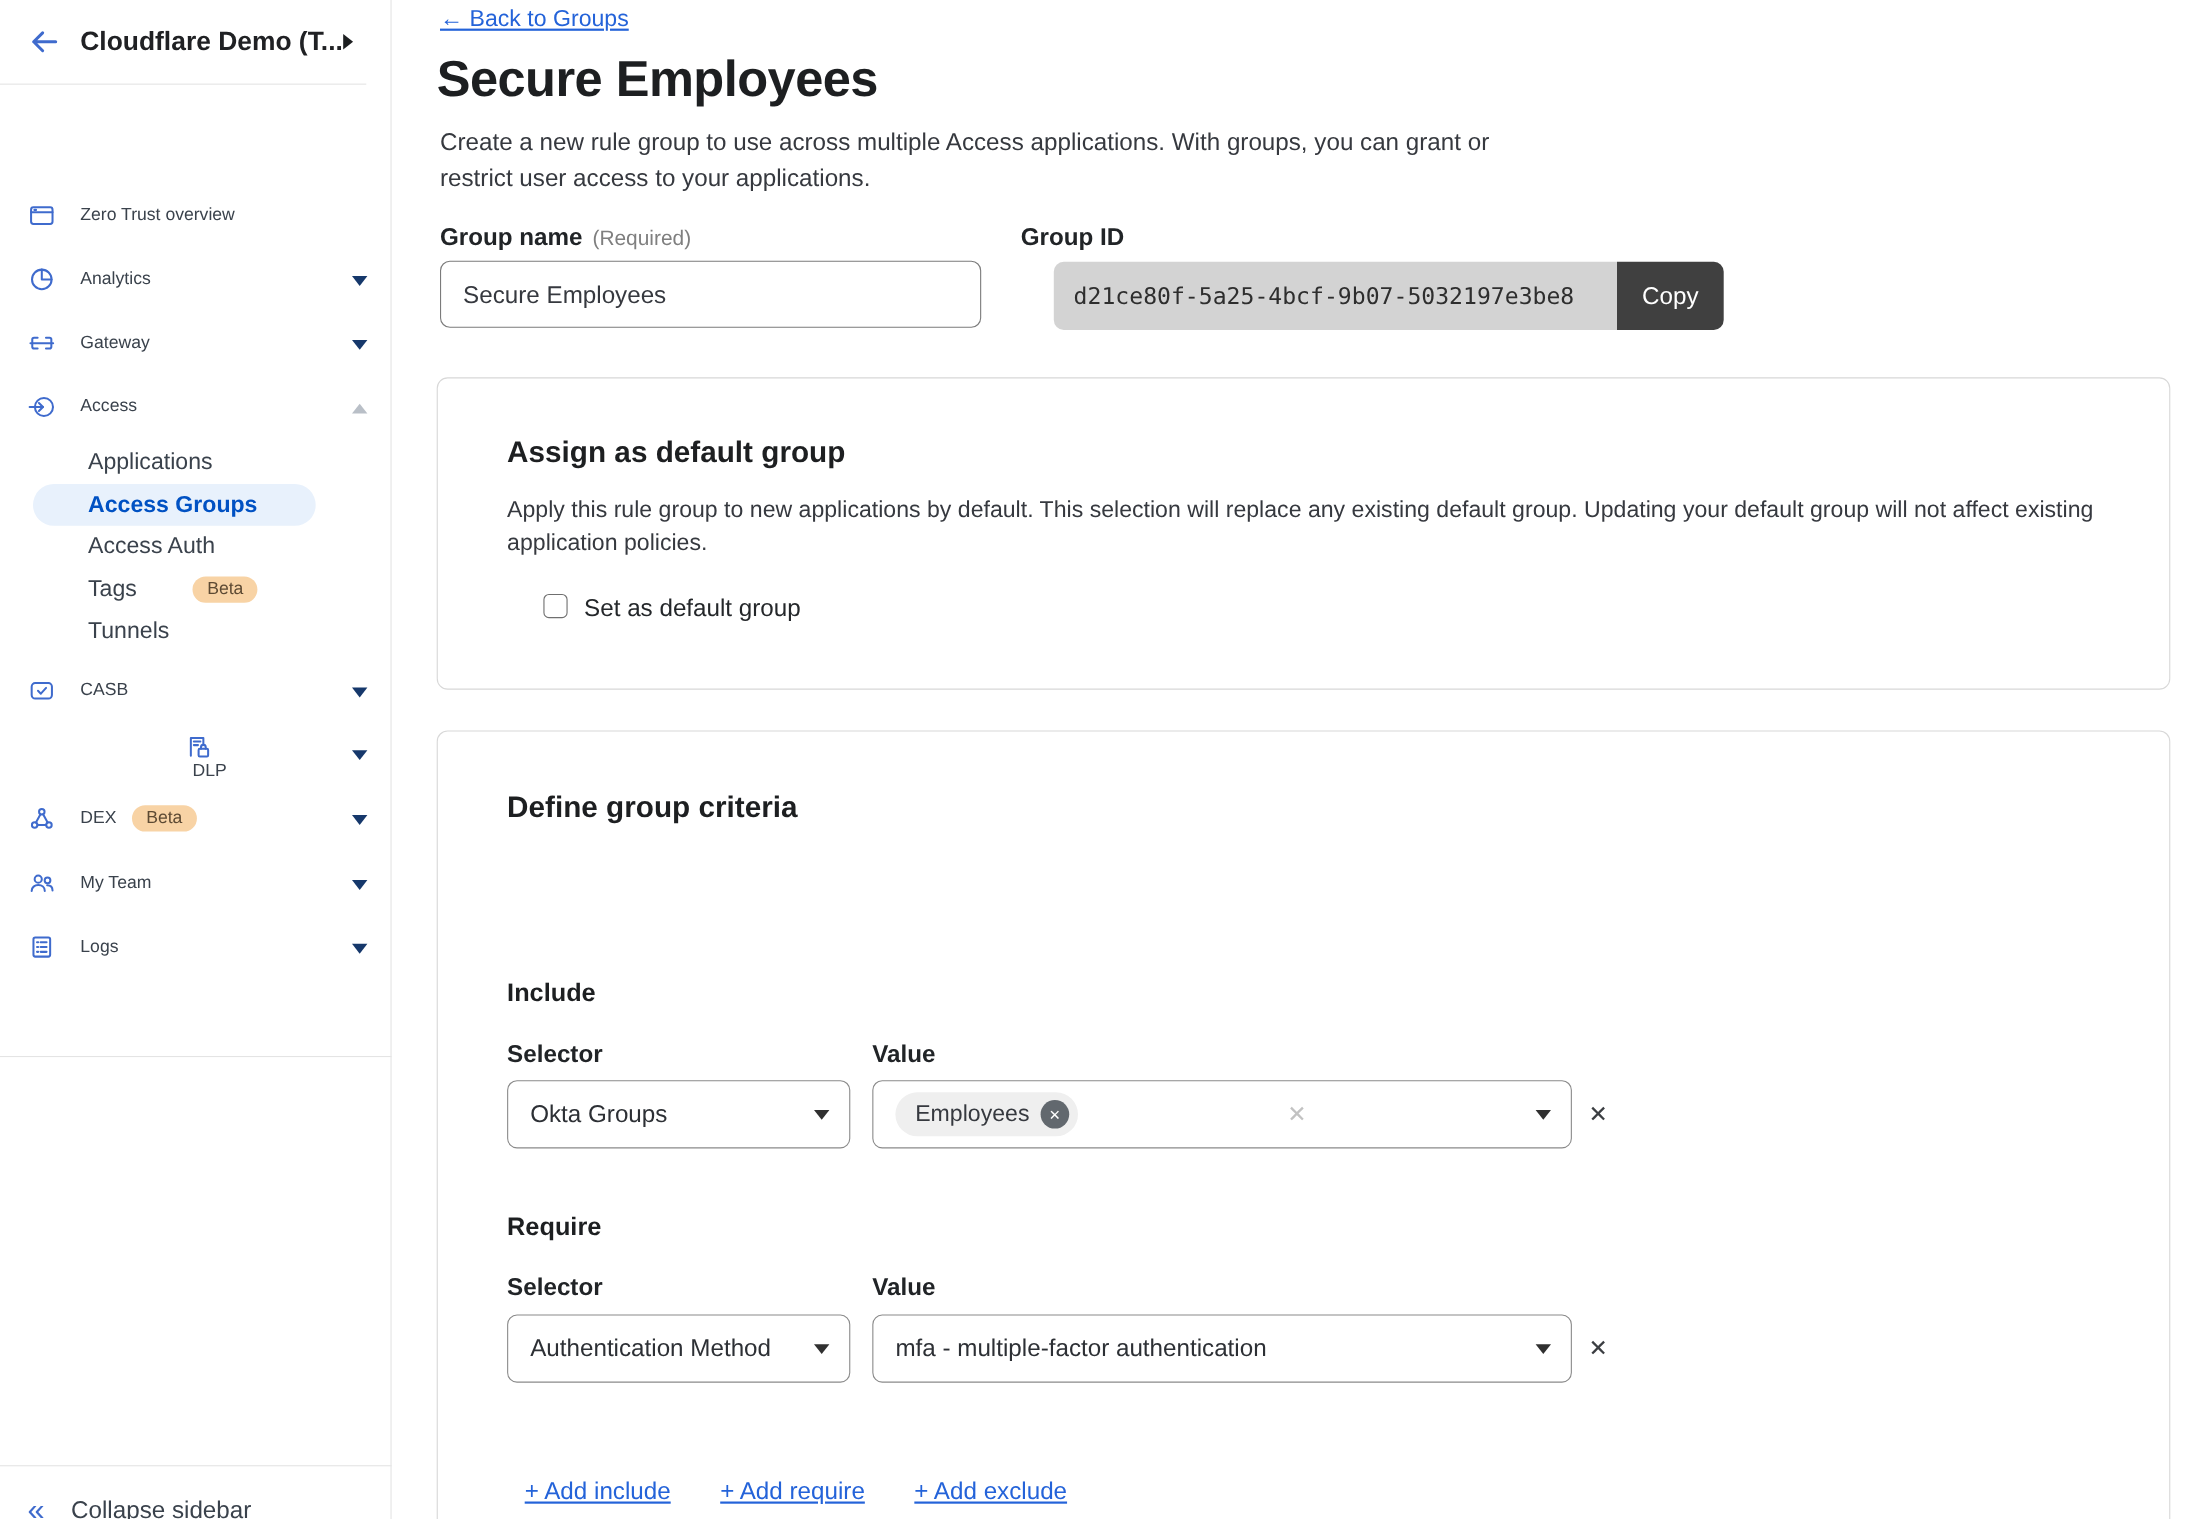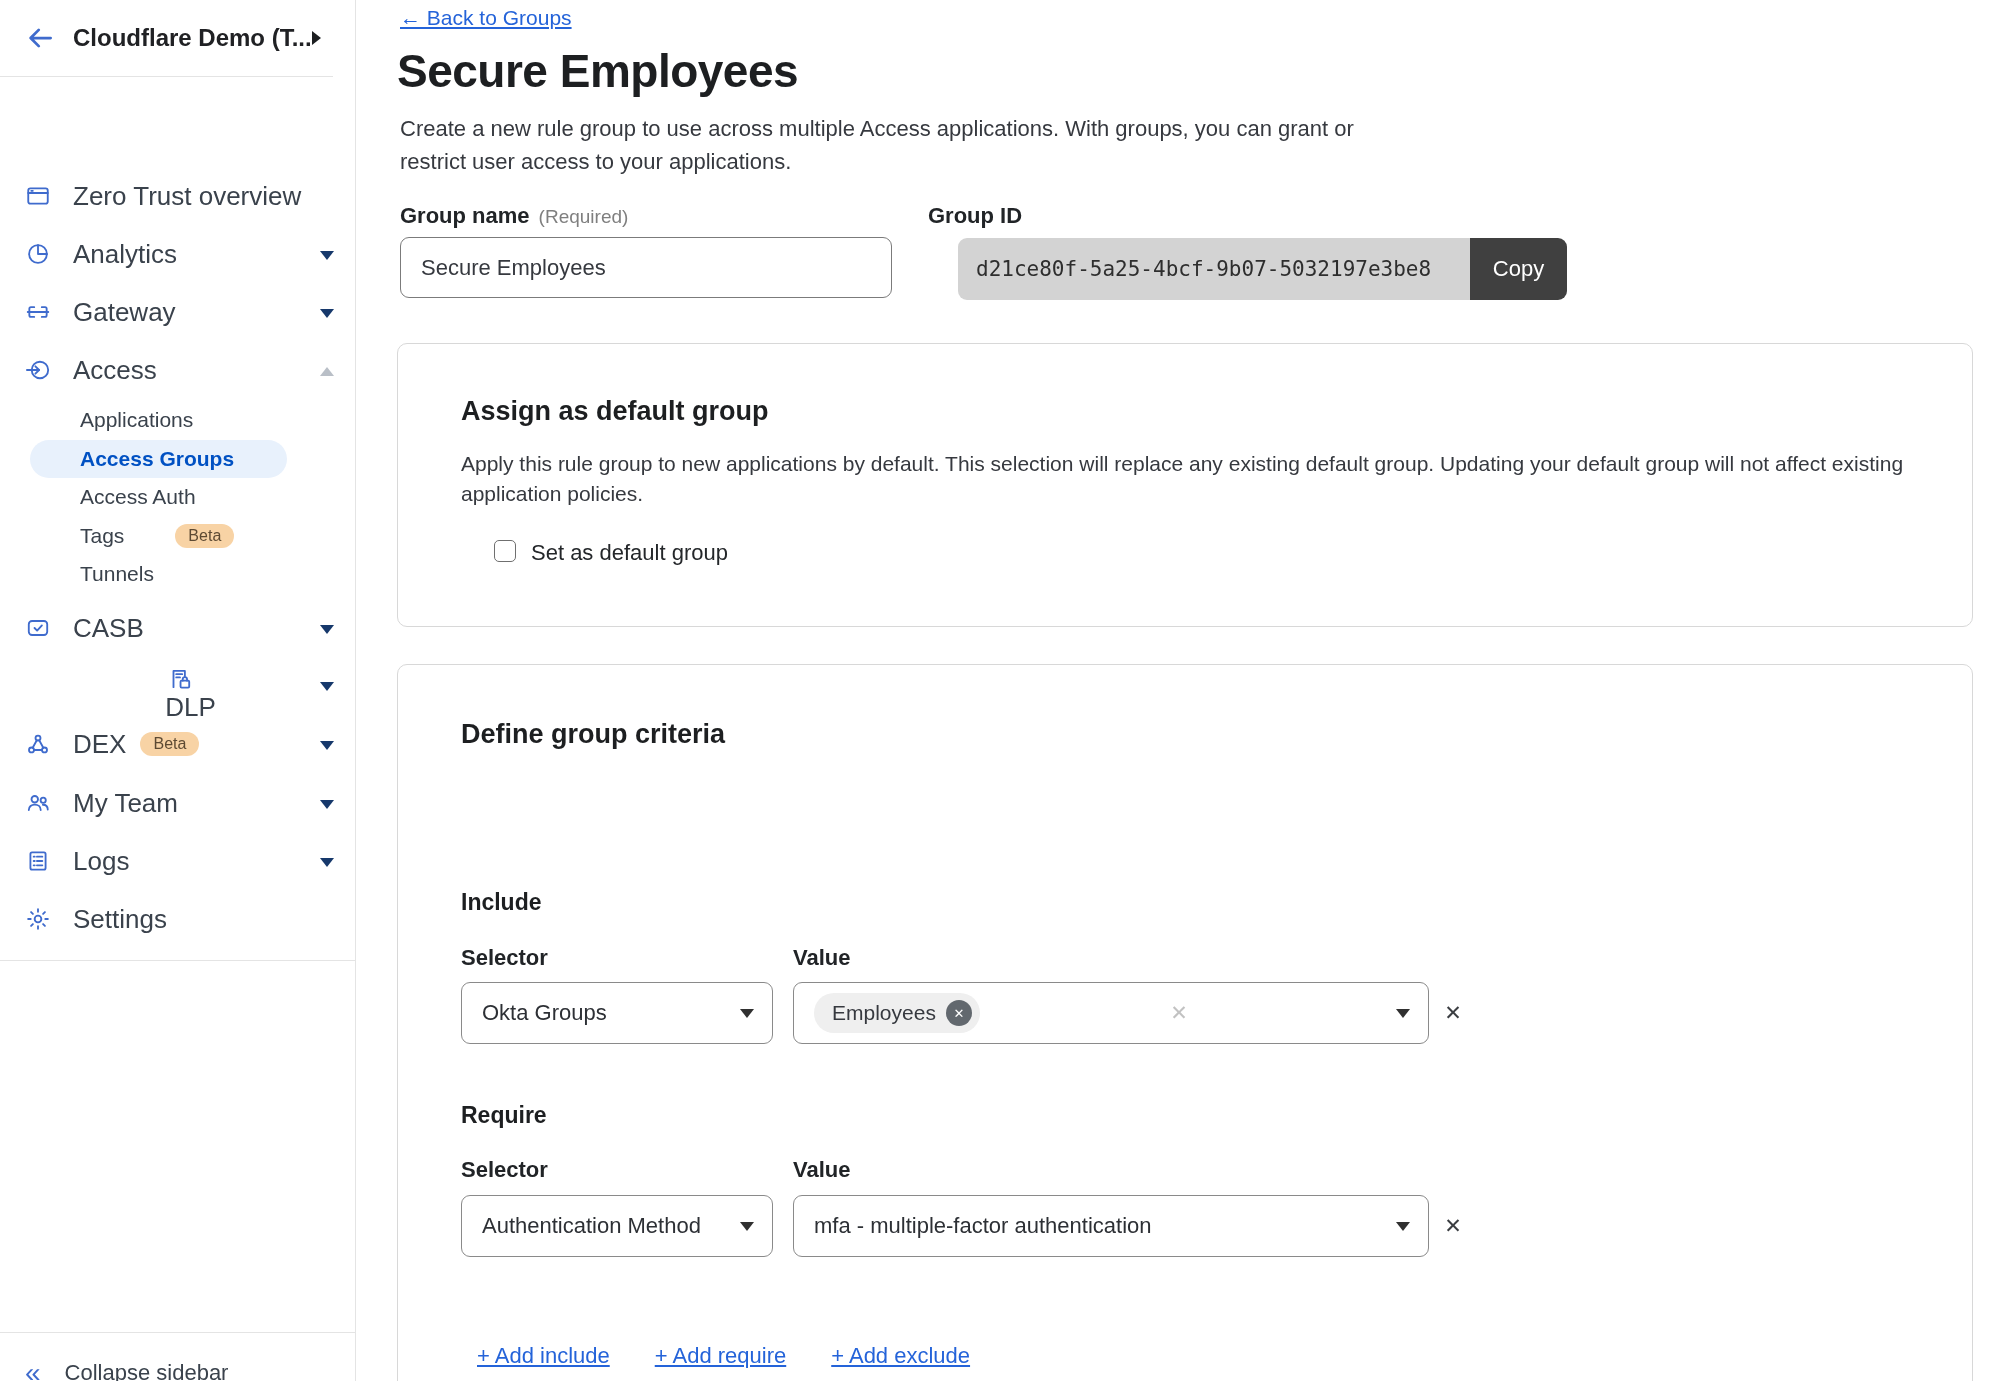--- a/index.html
+++ b/index.html
@@ -15,21 +15,21 @@
   .sb-back{margin-left:25px;width:30px;height:30px;flex:none;cursor:pointer;}
   .sb-title{margin-left:18px;font-size:24px;font-weight:700;color:#202124;white-space:nowrap;cursor:pointer;}
   .sb-expand{margin-left:auto;margin-right:20px;width:0;height:0;cursor:pointer;
              border-top:7px solid transparent;border-bottom:7px solid transparent;border-left:9px solid #1d1f21;}
   .nav{position:absolute;left:0;top:77px;width:356px;height:806px;}
   .nav-item{position:absolute;left:0;width:356px;height:38px;display:flex;align-items:center;
             padding-left:25px;box-sizing:border-box;cursor:pointer;}
   .nav-icon{width:26px;height:26px;flex:none;margin-right:22px;}
   .nav-icon svg{width:26px;height:26px;display:block;stroke:var(--icon-blue);fill:none;
                 stroke-width:1.7;stroke-linecap:round;stroke-linejoin:round;}
-  .nav-label{font-size:26px;color:var(--sidebar-text);white-space:nowrap;}
+  .nav-label{font-size:16px;color:var(--sidebar-text);white-space:nowrap;}
   .caret{position:absolute;left:320px;top:16px;width:0;height:0;
          border-left:7px solid transparent;border-right:7px solid transparent;}
   .caret.down{border-top:9px solid var(--caret-navy);}
   .caret.up{border-bottom:9px solid #b9bfc7;border-top:none;}
   .nav-sub{padding-left:80px;height:38px;}
   .nav-sub .nav-label{font-size:21px;}
   .nav-sub.active{width:257px;margin-left:30px;padding-left:50px;border-radius:19px;
                   background:var(--nav-active-bg);}
   .nav-sub.active .nav-label{color:var(--nav-active);font-weight:700;}
   .beta{margin-left:14px;background:var(--beta-bg);color:var(--beta-text);font-size:16px;
@@ -231,29 +231,20 @@
               <line x1="8" y1="12" x2="9" y2="12"></line>
               <line x1="11" y1="12" x2="16" y2="12"></line>
               <line x1="8" y1="16" x2="9" y2="16"></line>
               <line x1="11" y1="16" x2="16" y2="16"></line>
             </svg>
         </span>
         <span class="nav-label">Logs</span>
         <span class="caret down"></span>
       </div>
 
-      <div class="nav-item" style="top:823px;">
-        <span class="nav-icon">
-          <svg viewBox="0 0 24 24">
-              <circle cx="12" cy="12" r="3.1"></circle>
-              <path d="M12 2.9 V5.3 M12 18.7 V21.1 M2.9 12 H5.3 M18.7 12 H21.1 M5.6 5.6 L7.3 7.3 M16.7 16.7 L18.4 18.4 M18.4 5.6 L16.7 7.3 M7.3 16.7 L5.6 18.4"></path>
-            </svg>
-        </span>
-        <span class="nav-label">Settings</span>
-      </div>
 
       <div class="nav-divider"></div>
     </nav>
 
     <div class="sb-footer">
       <span class="glyph">«</span>
       <span class="lbl">Collapse sidebar</span>
     </div>
   </aside>
 

